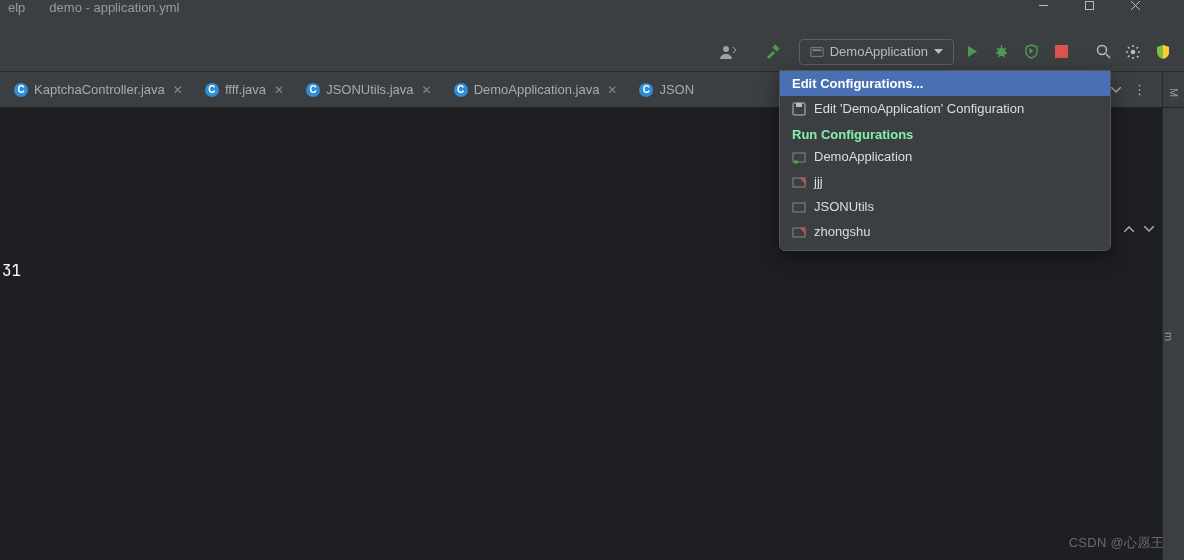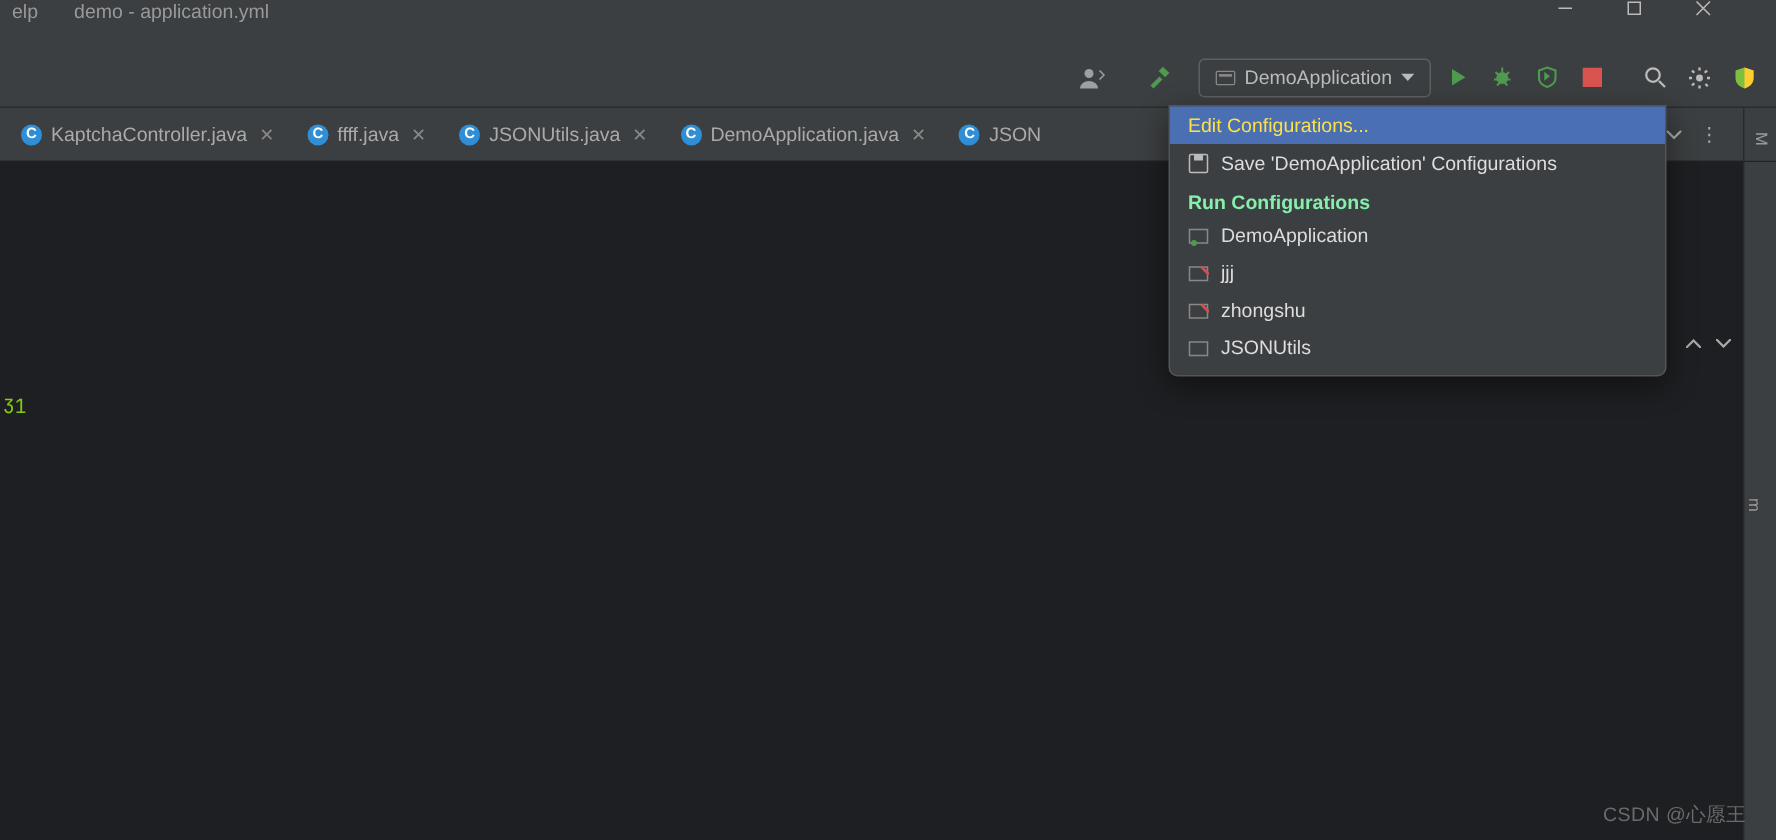--- a/index.html
+++ b/index.html
@@ -44,36 +44,36 @@
   .tabs-spacer { flex: 1; }
   .tab-overflow { display: flex; align-items: center; gap: 12px; padding: 0 12px; color: #aaa; }
   .tab-side { width: 22px; align-self: stretch; background: #3c3f41; border-left: 1px solid #2a2a2a;
     display: flex; flex-direction: row; align-items: center; justify-content: center; writing-mode: vertical-lr; font-size: 11px; color: #999; gap: 12px; padding-top: 6px;}
 
   .editor {
     position: relative;
     height: calc(560px - 32px - 40px - 36px);
     background: #1e1f22;
     font-family: "JetBrains Mono", Consolas, monospace;
-    font-size: 13px; line-height: 25px;
-    color: #84cc16; white-space: pre;
+    font-size: 16px; line-height: 25px;
+    color: #ffffff; white-space: pre;
     overflow: hidden;
   }
   .editor-line { padding-left: 2px; height: 25px; display: flex; align-items: center; }
 
   .crumbs { position: absolute; right: 30px; top: 118px; display: flex; gap: 10px; color: #aaa; }
 
   .dropdown {
     position: absolute; left: 779px; top: 70px; width: 332px;
     background: #3c3f41; border: 1px solid #555; border-radius: 0 0 6px 6px;
     box-shadow: 0 6px 20px rgba(0,0,0,.45); z-index: 10;
     padding-bottom: 6px;
   }
   .dd-item { display: flex; align-items: center; gap: 8px; height: 25px; padding: 0 12px; color: #ddd; }
-  .dd-hl { background: #4a6fb3; color: #fde047; }
+  .dd-hl { background: #4a6fb3; color: #ffffff; font-weight: bold; }
   .dd-header { color: #86efac; font-weight: 600; padding: 6px 12px 2px; }
 
   .right-rail {
     position: absolute; right: 0; top: 108px; width: 22px; bottom: 0;
     background: #3c3f41; border-left: 1px solid #2a2a2a;
     display: flex; flex-direction: column; align-items: center;
     writing-mode: vertical-lr; font-size: 11px; color: #999; gap: 18px; padding-top: 6px;
   }
 
   .watermark { position: absolute; right: 20px; bottom: 8px; color: #6b6b6b; font-size: 13px; letter-spacing: .3px; }
@@ -243,49 +243,49 @@
 
 <div class="dropdown">
   <div class="dd-item dd-hl">
     <span>Edit Configurations...</span>
   </div>
   <div class="dd-item">
     <svg width="14" height="14" viewBox="0 0 14 14">
         <rect x="1" y="1" width="12" height="12" rx="1" fill="none" stroke="#bbb"></rect>
         <rect x="4" y="1" width="6" height="4" fill="#bbb"></rect>
       </svg>
-    <span>Save 'DemoApplication' Configurations</span>
+    <span>Edit 'DemoApplication' Configuration</span>
   </div>
   <div class="dd-header">Run Configurations</div>
   <div class="dd-item">
     <svg width="14" height="14">
         <rect x="1" y="3" width="12" height="9" fill="none" stroke="#888"></rect>
         <circle cx="4" cy="12" r="2" fill="#4e9a4e"></circle>
       </svg>
     <span>DemoApplication</span>
   </div>
   <div class="dd-item">
     <svg width="14" height="14">
         <rect x="1" y="3" width="12" height="9" fill="none" stroke="#888"></rect>
         <path d="M9 3l5 5" stroke="#d05050" stroke-width="2"></path>
       </svg>
     <span>jjj</span>
   </div>
   <div class="dd-item">
     <svg width="14" height="14">
         <rect x="1" y="3" width="12" height="9" fill="none" stroke="#888"></rect>
+      </svg>
+    <span>JSONUtils</span>
+  </div>
+  <div class="dd-item">
+    <svg width="14" height="14">
+        <rect x="1" y="3" width="12" height="9" fill="none" stroke="#888"></rect>
         <path d="M9 3l5 5" stroke="#d05050" stroke-width="2"></path>
       </svg>
     <span>zhongshu</span>
-  </div>
-  <div class="dd-item">
-    <svg width="14" height="14">
-        <rect x="1" y="3" width="12" height="9" fill="none" stroke="#888"></rect>
-      </svg>
-    <span>JSONUtils</span>
   </div>
 </div>
 
 <div class="right-rail">
   <span>m</span>
   <span style="height:4px"></span>
   <svg width="14" height="14" viewBox="0 0 14 14">
       <path d="M7 1a4 4 0 0 0-4 4v3l-2 3h12l-2-3V5a4 4 0 0 0-4-4z" fill="#999"></path>
     </svg>
 

